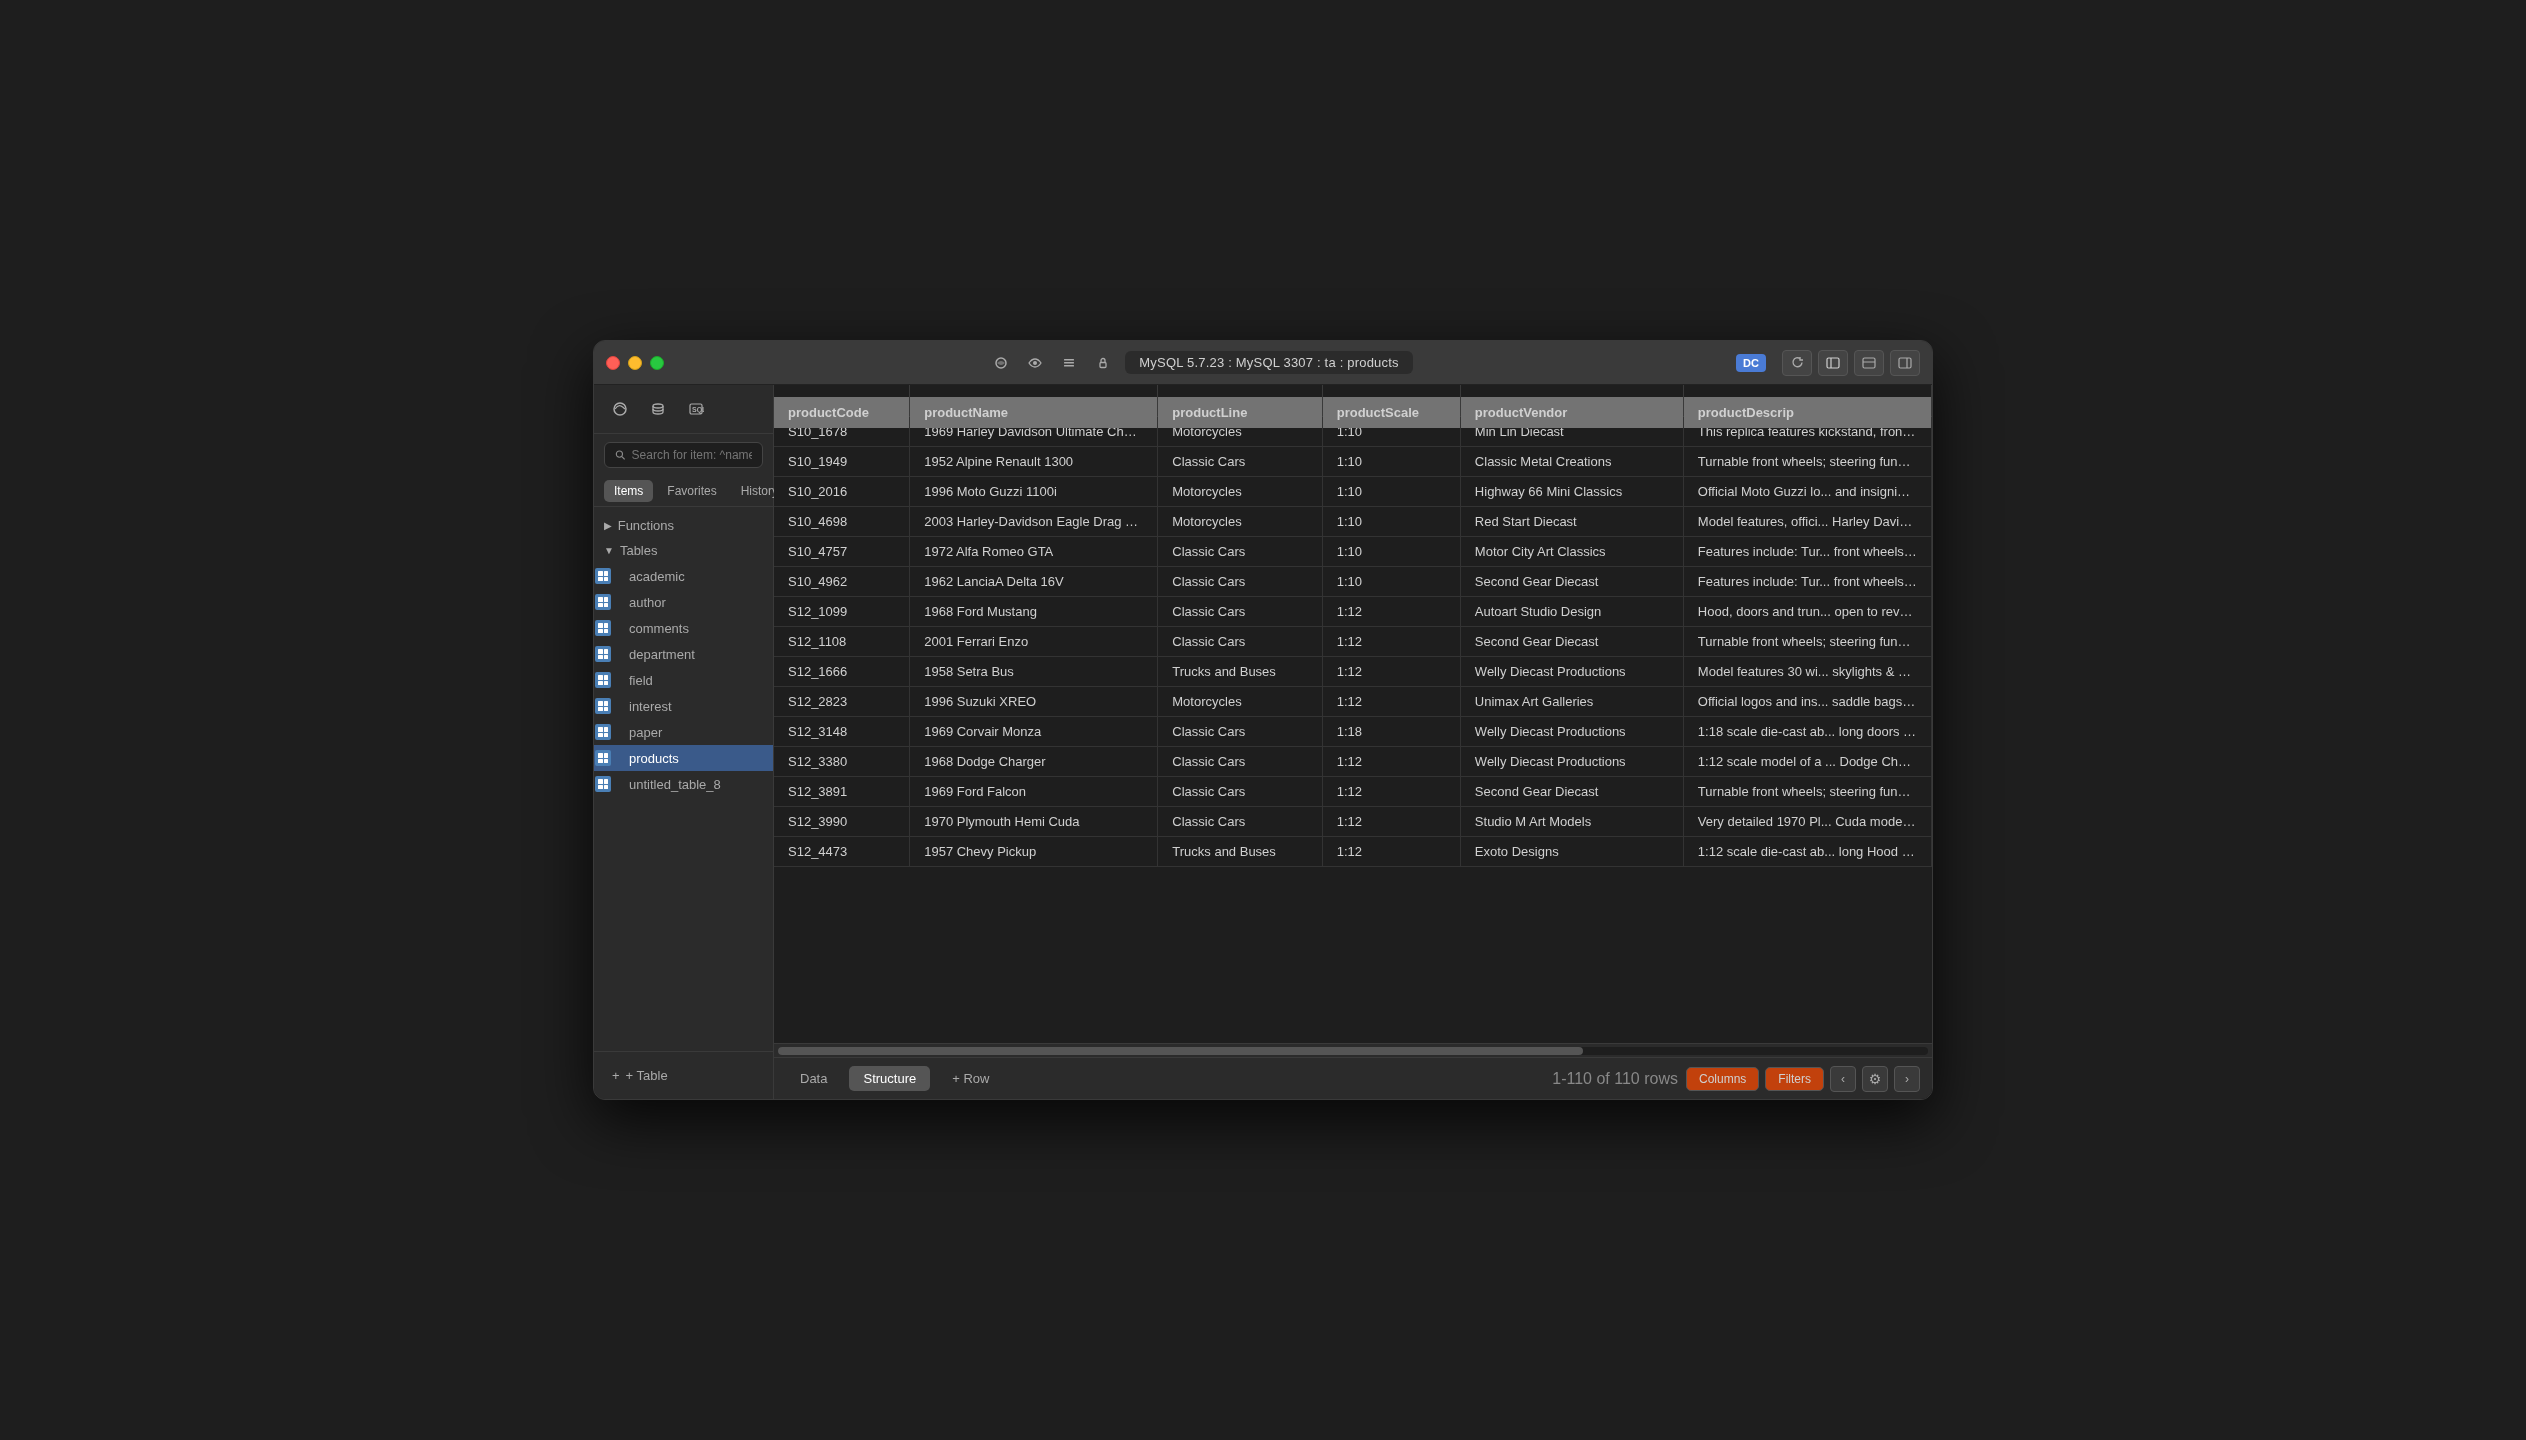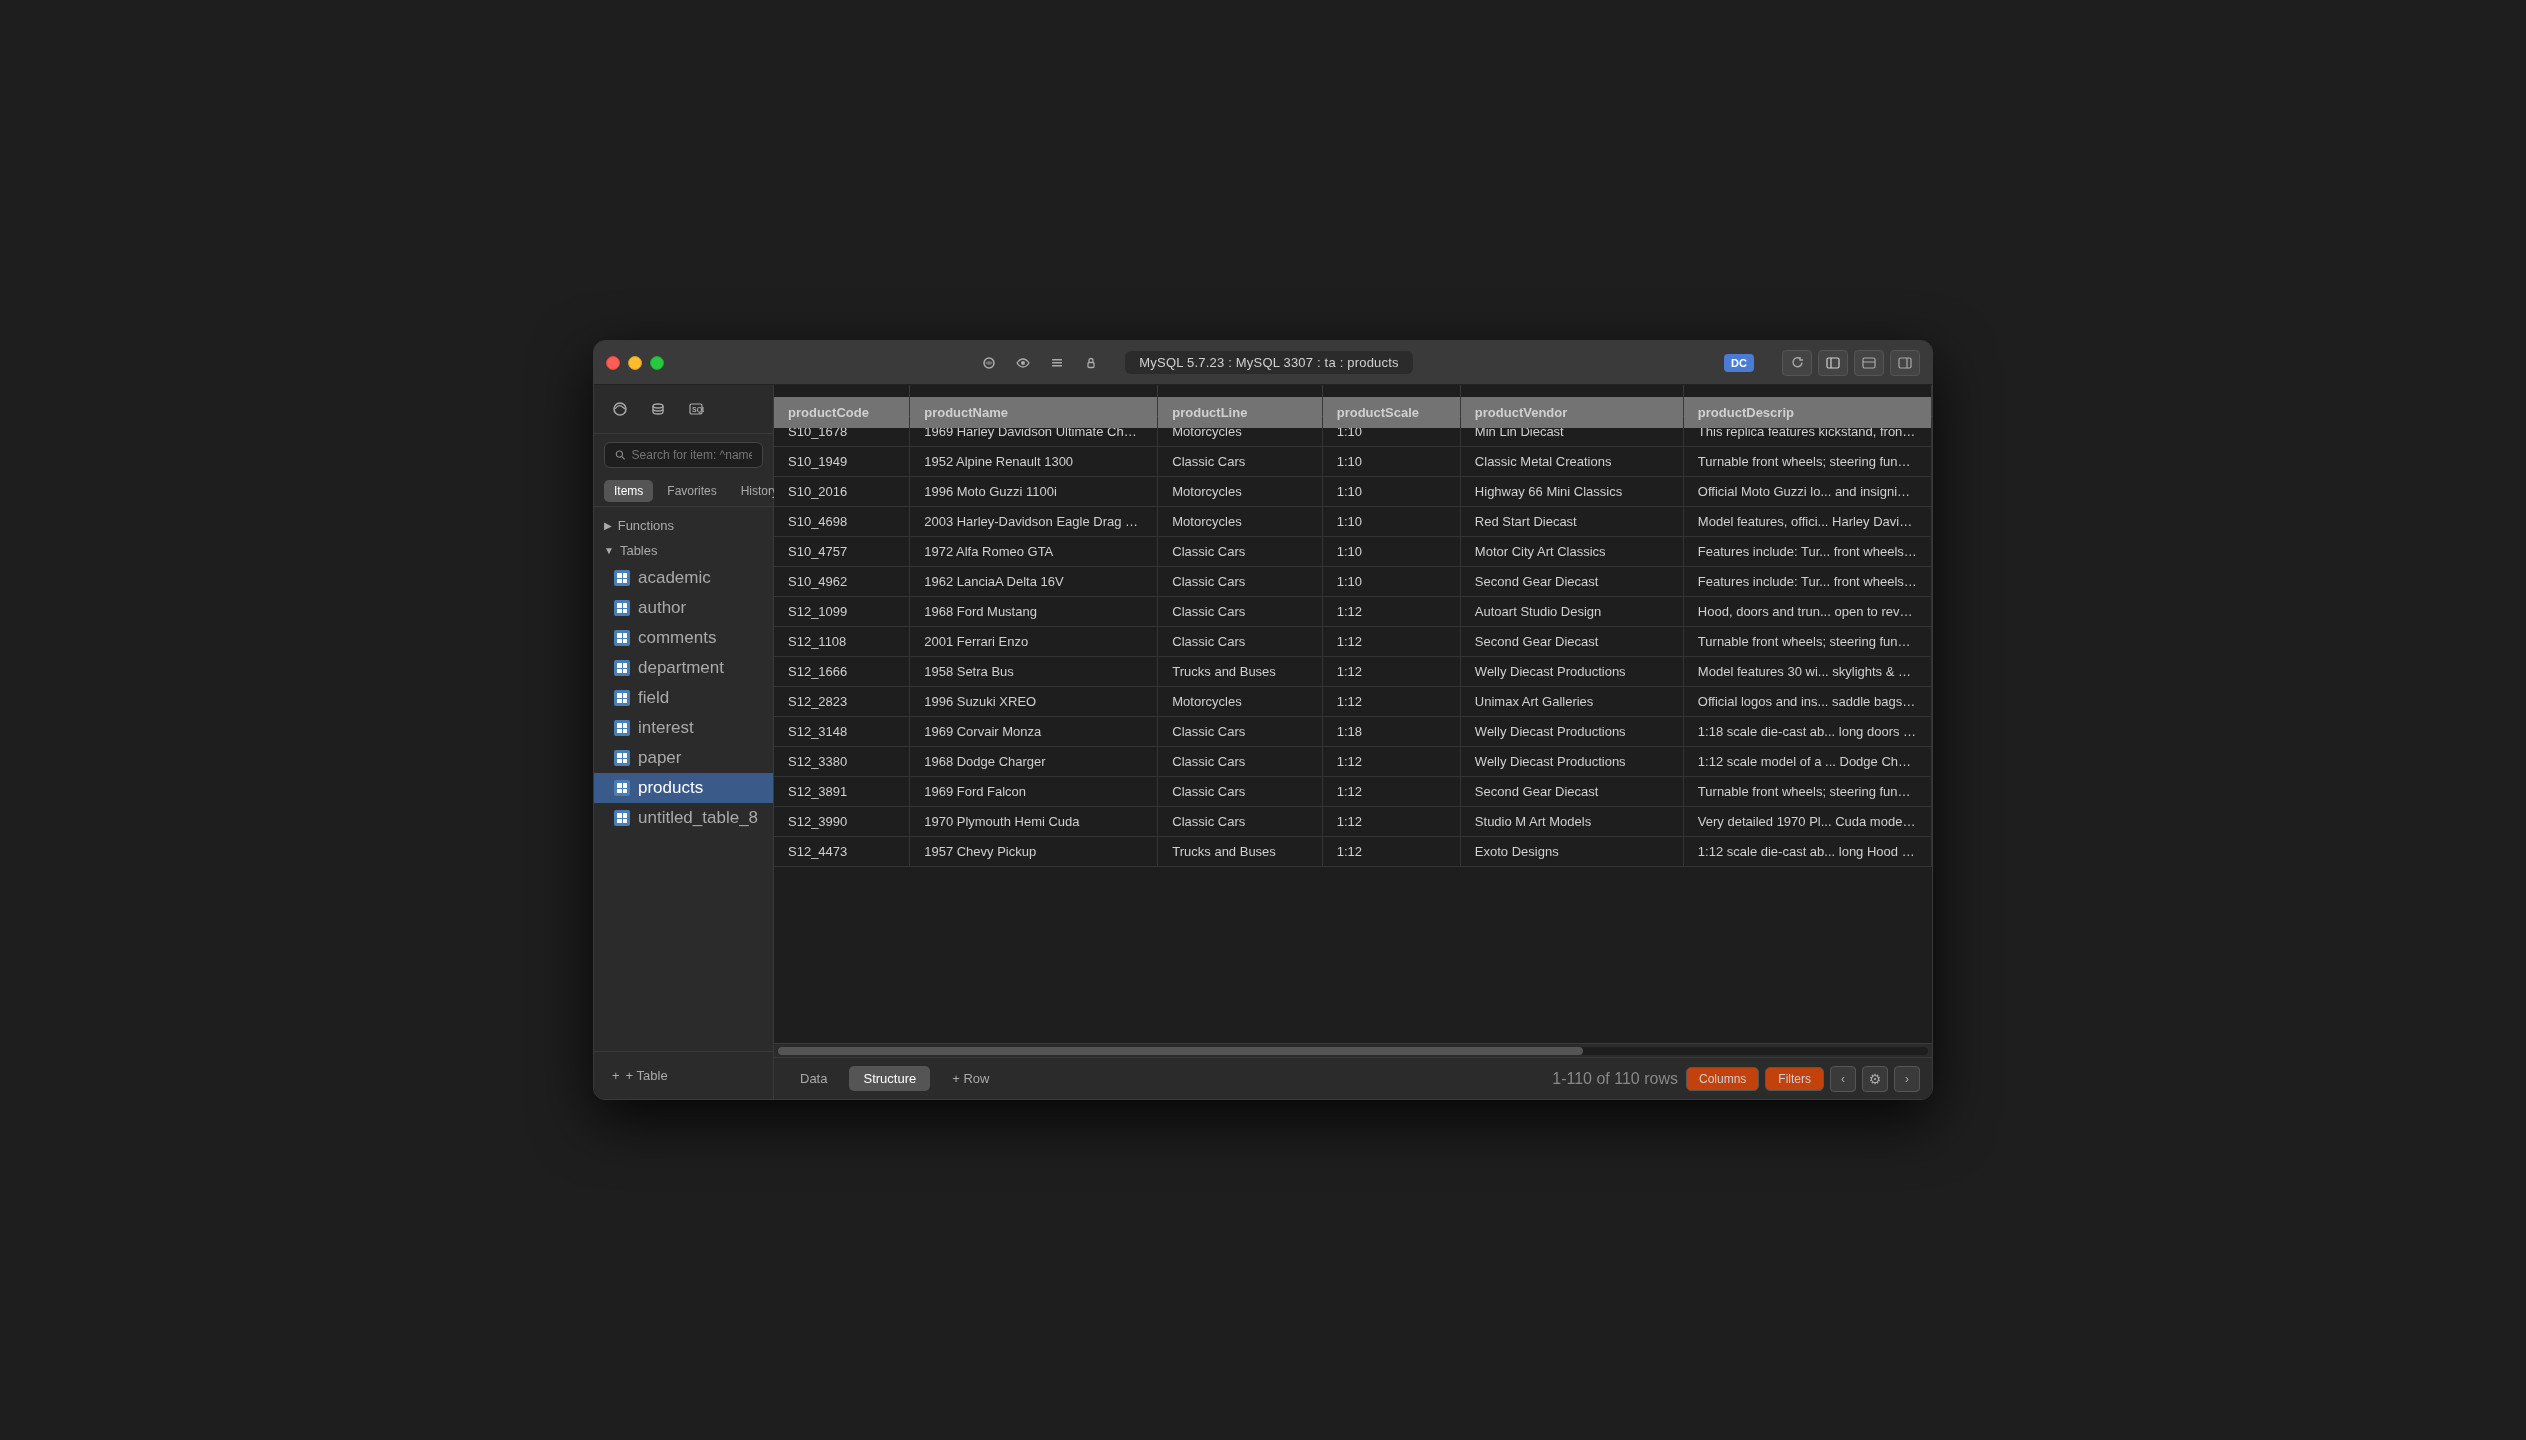--- a/index.html
+++ b/index.html
@@ -26,21 +26,21 @@
     }
     
     .titlebar {
       background: #3a3a3a;
       height: 44px;
       display: flex;
       align-items: center;
       padding: 0 12px;
       border-bottom: 1px solid #222;
       flex-shrink: 0;
-      gap: 20px;
+      gap: 8px;
     }
     .traffic-lights {
       display: flex;
       gap: 8px;
       align-items: center;
     }
     .traffic-light {
       width: 14px;
       height: 14px;
       border-radius: 50%;
@@ -165,25 +165,25 @@
       flex: 1;
       overflow-y: auto;
       padding: 6px 0;
     }
     .sidebar-nav::-webkit-scrollbar { width: 4px; }
     .sidebar-nav::-webkit-scrollbar-track { background: transparent; }
     .sidebar-nav::-webkit-scrollbar-thumb { background: #555; border-radius: 2px; }
     .nav-item {
       display: flex;
       align-items: center;
-      padding: 5px 20px;
-      gap: 8px;
-      cursor: pointer;
-      color: #aaa;
-      font-size: 17px;
+      padding: 5px 1px;
+      gap: 18px;
+      cursor: pointer;
+      color: #aaa;
+      font-size: 13px;
     }
     .nav-item.active { background: #3a5a8a; color: #fff; }
     .nav-section-header {
       display: flex;
       align-items: center;
       padding: 5px 10px;
       gap: 6px;
       cursor: pointer;
       color: #aaa;
       font-size: 13px;

